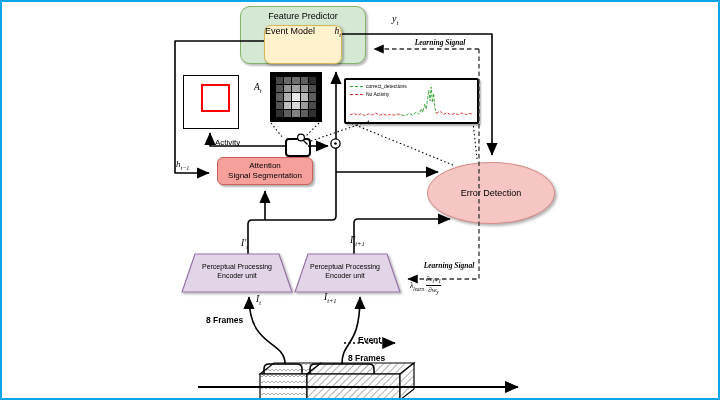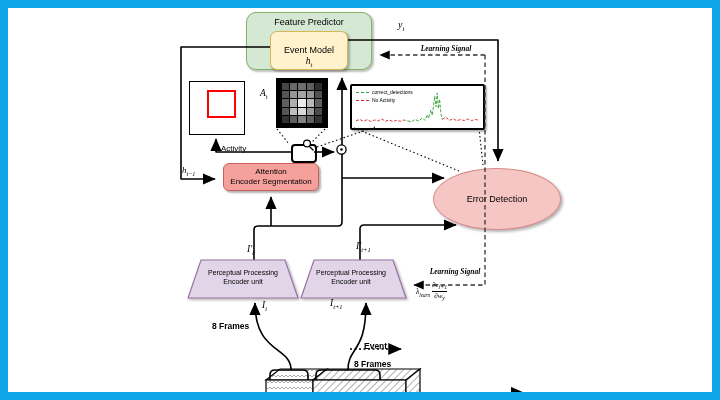--- a/index.html
+++ b/index.html
@@ -1,28 +1,28 @@
 <!DOCTYPE html>
 <html style="--feature_predictor_fill: #d5e8d4; --feature_predictor_stroke: #82b366; --event_model_fill: #fff2cc; --event_model_stroke: #d6b656; --attention_fill: #f6a09c; --attention_stroke: #c9605c; --ellipse_fill: #f5c6c4; --ellipse_stroke: #d78c87; --encoder_fill: #e1d5e7; --encoder_stroke: #9673a6; --red_square: #ff0000; --wire: #000000;"><head>
 <meta charset="utf-8">
 <style>
   html,body{margin:0;padding:0;background:#fff;}
-  .frame{position:relative;width:720px;height:400px;box-sizing:border-box;border:8px solid #0ea5e9;background:#fff;overflow:hidden;
+  .frame{position:relative;width:720px;height:400px;box-sizing:border-box;border:2px solid #0ea5e9;background:#fff;overflow:hidden;
          font-family:"Liberation Sans", sans-serif;color:#000;padding-left:25px;}
   .abs{position:absolute;}
   .z2{z-index:2;} .z6{z-index:6;}
   #wires{position:absolute;left:0;top:0;z-index:5;pointer-events:none;}
 
   .node{box-sizing:border-box;text-align:center;}
   .fp{left:238px;top:4px;width:126px;height:58px;background:var(--feature_predictor_fill);
       border:1px solid var(--feature_predictor_stroke);border-radius:10px;box-shadow:1.5px 1.5px 2px rgba(0,0,0,.25);}
   .fp-title{font-size:9px;padding-top:4px;}
   .em{left:262px;top:23px;width:78px;height:39px;background:var(--event_model_fill);
       border:1px solid var(--event_model_stroke);border-radius:7px;box-shadow:1.5px 1.5px 2px rgba(0,0,0,.25);
-      display:flex;flex-direction:column;justify-content:flex-end;line-height:1.25;}
+      display:flex;flex-direction:row;justify-content:space-between;line-height:1.25;}
   .em-label{font-size:9px;}
   .attn-box{left:215px;top:155px;width:96px;height:28px;background:var(--attention_fill);
       border:1px solid var(--attention_stroke);border-radius:6px;box-shadow:2px 2px 2px rgba(0,0,0,.3);
       display:flex;flex-direction:column;justify-content:center;font-size:8px;line-height:1.25;}
   .ellipse{left:425px;top:160px;width:128px;height:62px;background:var(--ellipse_fill);
       border:1px solid var(--ellipse_stroke);border-radius:50%;box-shadow:2px 2px 3px rgba(0,0,0,.3);
       display:flex;flex-direction:column;justify-content:center;font-size:9px;line-height:1.2;}
   .bbox{left:181px;top:73px;width:54px;height:52px;background:#fff;border:1.5px solid #000;}
   .redsq{left:199px;top:82px;width:25px;height:24px;border:2.5px solid var(--red_square);background:#fff;}
   .bb-label{left:178px;top:52px;width:60px;font-size:8.5px;line-height:1.2;text-align:center;}
@@ -174,21 +174,21 @@
         <div style="background: rgb(95, 95, 95);"></div>
         <div style="background: rgb(50, 50, 50);"></div>
       </div>
   </div>
 
   <div class="abs lbl z6" style="left:213px;top:136px;">Activity</div>
   <div class="abs smallbox z2"></div>
 
   <div class="abs node attn-box z2">
     <div>Attention</div>
-    <div>Encoder Segmentation</div>
+    <div>Signal Segmentation</div>
   </div>
 
   <div class="abs node ellipse z2">
     <div>Error Detection</div>
   </div>
 
   <div class="abs plot z2">
     <div class="legend">
       <div class="legend-row">
         <span class="dashsw" id="sw0" style="border-top-color: rgb(44, 160, 44);"></span>

